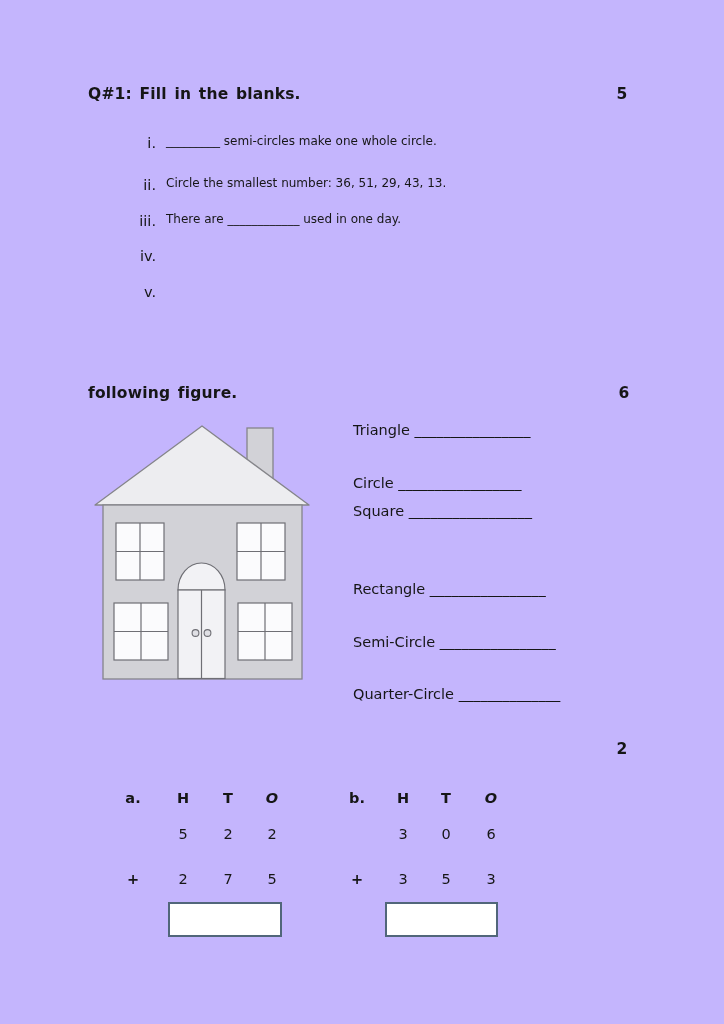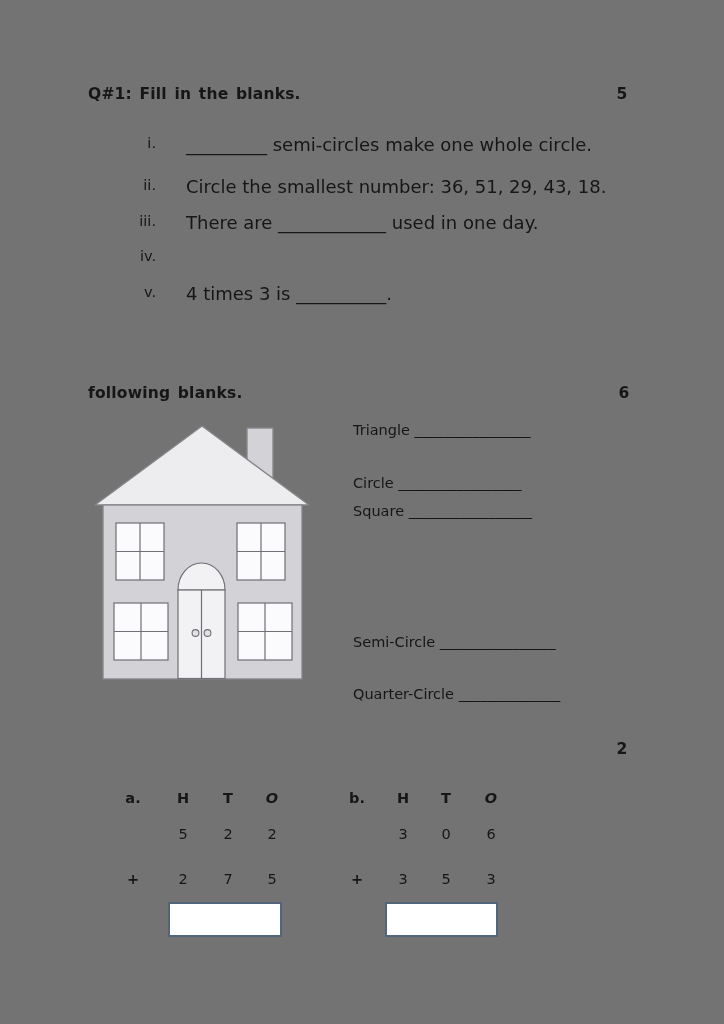--- a/index.html
+++ b/index.html
@@ -1,54 +1,53 @@
 <!DOCTYPE html>
 <html><head>
 <meta charset="utf-8">
 <style>
   html,body { margin:0; padding:0; background:#ffffff; }
   .sheet {
-    position:relative; width:724px; height:1024px; background:#737373;
+    position:relative; width:724px; height:1024px; background:#c4b5fd;
     font-family:"DejaVu Sans", sans-serif; color:#161616; overflow:hidden;
   }
   .abs { position:absolute; white-space:nowrap; line-height:1.25; }
   .h  { font-weight:bold; font-size:15.5px; letter-spacing:0.2px; word-spacing:2px; }
   .marks { font-weight:bold; font-size:15.5px; width:26px; text-align:center; }
-  .body-t { font-size:18px;margin-left:20px; }
+  .body-t { font-size:12px; }
   .num { font-size:14.5px; width:46px; text-align:right; }
   .lbl { font-size:14.5px; }
   .colh { font-weight:bold; font-size:14.5px; width:24px; text-align:center; }
   .digit { font-size:14.5px; width:24px; text-align:center; }
   .op { font-weight:bold; font-size:14.5px; width:24px; text-align:center; }
   .it { font-style:italic; }
   .answer-box { border:2px solid #51667a; background:#ffffff; }
 </style>
 </head>
 <body>
 
 <div class="sheet">
 
   <div class="abs h" style="left:88px;top:85px">Q#1: Fill in the blanks.</div>
   <div class="abs marks" style="left:609px;top:85px">5</div>
 
   <div class="abs num" style="left:110px;top:134px">i.</div>
   <div class="abs body-t" style="left:166px;top:134px">_________ semi-circles make one whole circle.</div>
 
   <div class="abs num" style="left:110px;top:176px">ii.</div>
-  <div class="abs body-t" style="left:166px;top:176px">Circle the smallest number: 36, 51, 29, 43, 18.</div>
+  <div class="abs body-t" style="left:166px;top:176px">Circle the smallest number: 36, 51, 29, 43, 13.</div>
 
   <div class="abs num" style="left:110px;top:212px">iii.</div>
   <div class="abs body-t" style="left:166px;top:212px">There are ____________ used in one day.</div>
 
   <div class="abs num" style="left:110px;top:247px">iv.</div>
 
   <div class="abs num" style="left:110px;top:283px">v.</div>
-  <div class="abs body-t" style="left:166px;top:283px">4 times 3 is __________.</div>
 
-  <div class="abs h" style="left:88px;top:384px">following blanks.</div>
+  <div class="abs h" style="left:88px;top:384px">following figure.</div>
   <div class="abs marks" style="left:611px;top:384px">6</div>
 
   <svg class="abs" style="left:85px;top:418px" width="230" height="265" viewBox="0 0 230 265">
 
     <rect x="162" y="10" width="26" height="52" stroke-width="1.3" stroke="#85858a" fill="#d2d2d7"></rect>
 
     <polygon points="10,87 117,8 224,87" stroke-width="1.3" stroke-linejoin="round" stroke="#85858a" fill="#ededf0"></polygon>
 
     <rect x="18" y="87" width="199" height="174" stroke-width="1.3" stroke="#85858a" fill="#d2d2d7"></rect>
 
@@ -76,20 +75,21 @@
     <path d="M 93 172 A 23.5 27 0 0 1 140 172 Z" stroke-width="1.2" stroke="#6f6f75" fill="#f2f2f5"></path>
     <rect x="93" y="172" width="47" height="88.5" stroke-width="1.2" stroke="#6f6f75" fill="#f2f2f5"></rect>
     <line x1="116.5" y1="172" x2="116.5" y2="260.5" stroke="#6f6f75" stroke-width="1.2"></line>
     <circle cx="110.5" cy="215" r="3.4" stroke-width="1.1" stroke="#6f6f75" fill="#e0e0e5"></circle>
     <circle cx="122.5" cy="215" r="3.4" stroke-width="1.1" stroke="#6f6f75" fill="#e0e0e5"></circle>
   </svg>
 
   <div class="abs lbl" style="left:353px;top:474px">Circle _________________</div>
   <div class="abs lbl" style="left:353px;top:421px">Triangle ________________</div>
   <div class="abs lbl" style="left:353px;top:502px">Square _________________</div>
+  <div class="abs lbl" style="left:353px;top:580px">Rectangle ________________</div>
   <div class="abs lbl" style="left:353px;top:685px">Quarter-Circle ______________</div>
   <div class="abs lbl" style="left:353px;top:633px">Semi-Circle ________________</div>
 
   <div class="abs marks" style="left:609px;top:740px">2</div>
 
   <div class="abs colh" style="left:121px;top:789px">a.</div>
   <div class="abs colh" style="left:171px;top:789px">H</div>
   <div class="abs colh" style="left:216px;top:789px">T</div>
   <div class="abs colh it" style="left:260px;top:789px">O</div>
 

